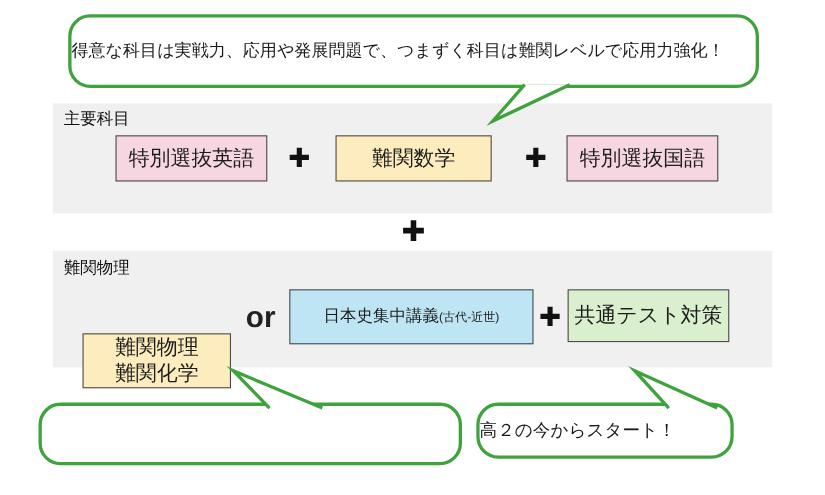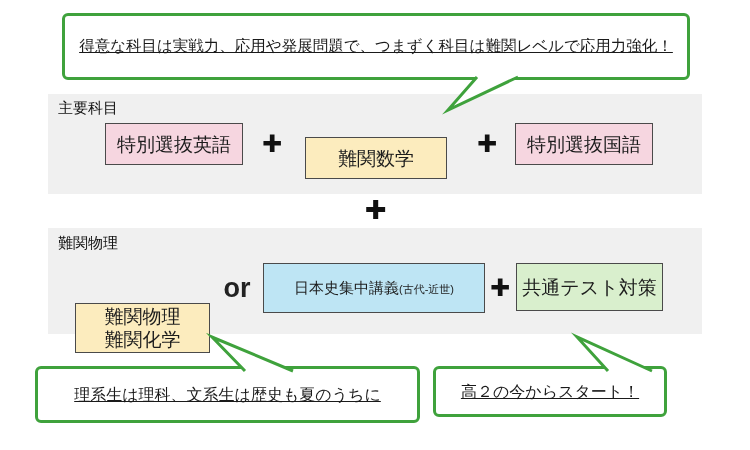--- a/index.html
+++ b/index.html
@@ -1,23 +1,23 @@
 <!DOCTYPE html>
 <html><head>
 <meta charset="utf-8">
 <style>
   html,body{margin:0;padding:0;background:#fff;}
   #canvas{
     position:relative;width:750px;height:450px;background:#fff;overflow:hidden;
     font-family:"Liberation Sans","DejaVu Sans",sans-serif;color:#1a1a1a;
   }
   .bubble{
-    position:absolute;background:#fff;border:3px solid #3fa23c;border-radius:6px;
-    display:flex;flex-direction:column;align-items:center;justify-content:center;
-    text-align:center;box-sizing:border-box;color:#1a1a1a;text-decoration:underline;
+    position:absolute;background:#fff;border:3px solid #3fa23c;border-radius:20px;
+    display:flex;flex-direction:column;align-items:flex-start;justify-content:center;
+    text-align:center;box-sizing:border-box;color:#1a1a1a;
   }
   .bubble-line{line-height:24px;}
   .section{position:absolute;background:#f0f0f0;box-sizing:border-box;}
   .section-label{position:absolute;font-size:15px;font-weight:normal;color:#111;}
   .subject-box{
     position:absolute;border:1px solid #4a4a4a;box-sizing:border-box;
     display:flex;flex-direction:column;align-items:center;justify-content:center;
     text-align:center;font-size:19px;color:#1c1c1c;line-height:23px;white-space:nowrap;
   }
   .box-pink{background:#f6d6e0;}
@@ -47,21 +47,21 @@
   <div class="bubble" style="left:62px;top:13px;width:628px;height:67px;">
     <div class="top-bubble-text">得意な科目は実戦力、応用や発展問題で、つまずく科目は難関レベルで応用力強化！</div>
   </div>
 
   <div class="section" style="left:48px;top:94px;width:654px;height:100px;">
     <div class="section-label" style="left:10px;top:5px;">主要科目</div>
     <div class="subject-box box-pink" style="left:57px;top:29px;width:138px;height:42px;">
       <span>特別選抜英語</span>
     </div>
     <div class="plus" style="left:210px;top:29px;width:28px;height:42px;">✚</div>
-    <div class="subject-box box-yellow" style="left:257px;top:43px;width:142px;height:42px;">
+    <div class="subject-box box-yellow" style="left:257px;top:29px;width:142px;height:42px;">
       <span>難関数学</span>
     </div>
     <div class="plus" style="left:425px;top:29px;width:28px;height:42px;">✚</div>
     <div class="subject-box box-pink" style="left:467px;top:29px;width:138px;height:42px;">
       <span>特別選抜国語</span>
     </div>
   </div>
 
   <div class="plus plus-mid" style="left:361px;top:196px;width:30px;height:28px;">✚</div>
 
@@ -77,21 +77,20 @@
         <span class="blue-main">日本史集中講義</span><span class="blue-note">(古代-近世)</span>
       </span>
     </div>
     <div class="plus" style="left:438px;top:35px;width:28px;height:50px;">✚</div>
     <div class="subject-box box-green" style="left:468px;top:35px;width:147px;height:48px;">
       <span>共通テスト対策</span>
     </div>
   </div>
 
   <div class="bubble" style="left:35px;top:366px;width:385px;height:57px;">
-    <div class="bubble-line bottom-bubble-text">理系生は理科、文系生は歴史も夏のうちに</div>
   </div>
 
   <div class="bubble" style="left:433px;top:366px;width:234px;height:51px;">
     <div class="bubble-line bottom-bubble-text">高２の今からスタート！</div>
   </div>
 
   <svg class="tails" width="750" height="450" viewBox="0 0 750 450">
     <path d="M 477 77 L 448 110 L 518 77" fill="#ffffff" stroke="#3fa23c" stroke-width="3" stroke-miterlimit="10"></path>
     <path d="M 245 371 L 212 337 L 293 371" fill="#ffffff" stroke="#3fa23c" stroke-width="3" stroke-miterlimit="10"></path>
     <path d="M 608 371 L 577 337 L 652 371" fill="#ffffff" stroke="#3fa23c" stroke-width="3" stroke-miterlimit="10"></path>

